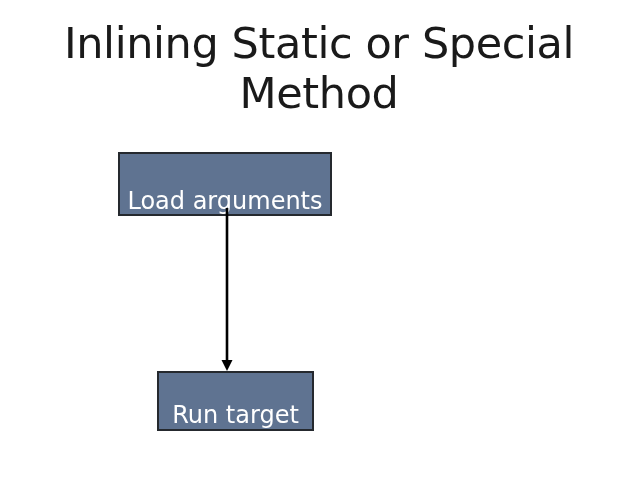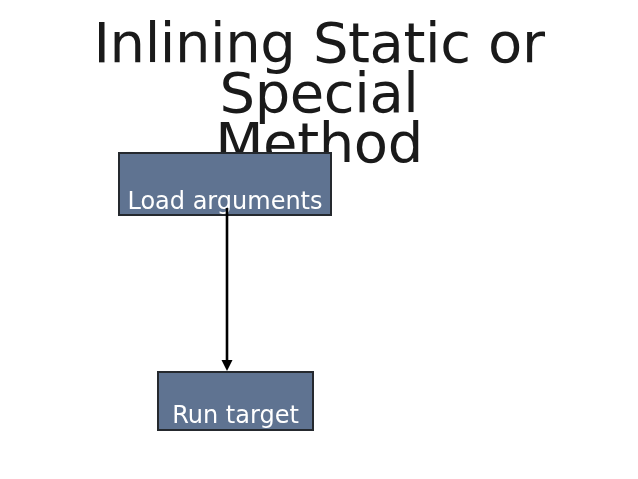--- a/index.html
+++ b/index.html
@@ -24,21 +24,21 @@
   
   #slide-title {
     position: absolute;
     left: 0;
     top: 18px;
     width: 638px;
     text-align: center;
     color: #1a1a1a;
     font-family: "DejaVu Sans", sans-serif;
     font-weight: 400;
-    font-size: 56px;
+    font-size: 43px;
     line-height: 50px;
     letter-spacing: -0.4px;
     white-space: pre-line;
   }
 
   
   .flow-box {
     position: absolute;
     box-sizing: border-box;
     background: #5f7391;

